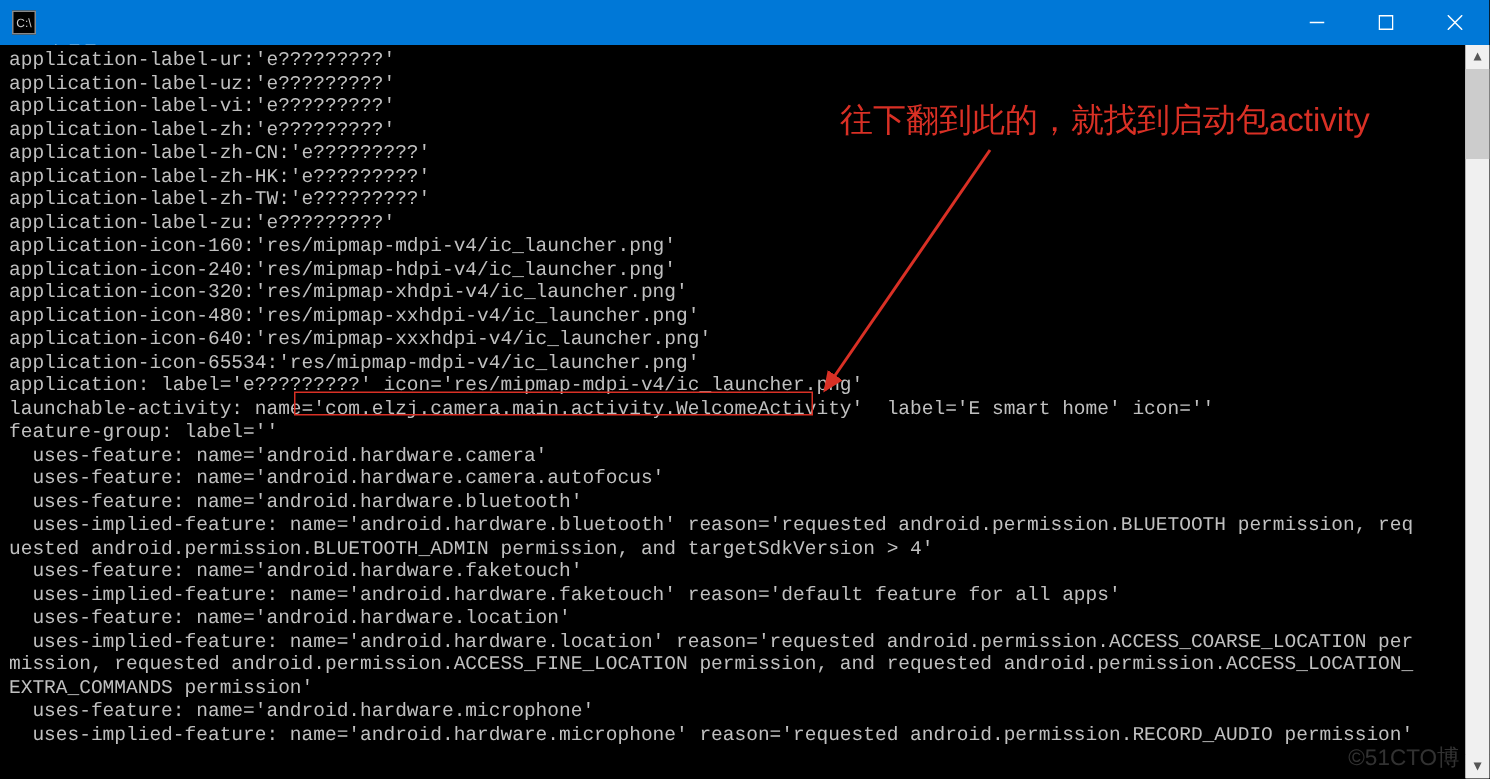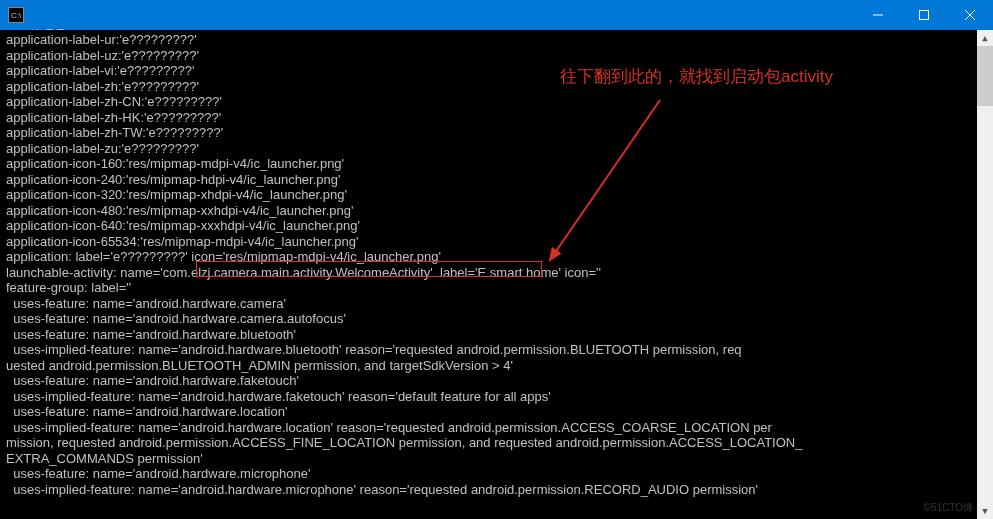--- a/index.html
+++ b/index.html
@@ -6,25 +6,25 @@
 body { width: 993px; height: 519px; background: #000; font-family: "SimSun", "NSimSun", monospace; overflow: hidden; position: relative; }
 .titlebar { height: 30px; background: #0078d7; display: flex; align-items: center; color: #fff; font-family: "Microsoft YaHei", sans-serif; font-size: 12px; }
 .titlebar .icon { width: 16px; height: 16px; margin: 0 6px 0 8px; background: #000; border: 1px solid #888; display: inline-flex; align-items: center; justify-content: center; font-size: 8px; color: #ccc; }
 .titlebar .title { flex: 1; margin-top: 41px; }
 .winbtn { width: 46px; height: 30px; display: flex; align-items: center; justify-content: center; color: #fff; }
 .content { position: relative; width: 993px; height: 489px; background: #000; }
 .scrollbar { position: absolute; right: 0; top: 0; width: 16px; height: 489px; background: #f0f0f0; }
 .scrollbar .arrow { width: 16px; height: 16px; background: #f0f0f0; display: flex; align-items: center; justify-content: center; font-size: 9px; color: #555; }
 .scrollbar .track { width: 16px; height: 457px; background: #f0f0f0; position: relative; }
 .scrollbar .thumb { width: 16px; height: 60px; background: #ccc; position: absolute; top: 0; }
-.term { position: absolute; left: 0; top: 0; right: 16px; bottom: 0; padding: 2px 0 0 6px; color: #c0c0c0; font-size: 13px; line-height: 15.5px; white-space: pre; font-family: Liberation Sans, sans-serif; }
-.annotation { position: absolute; color: #d93025; font-family: "Microsoft YaHei", sans-serif; font-size: 17px; font-weight: 500; }
+.term { position: absolute; left: 0; top: 0; right: 16px; bottom: 0; padding: 2px 0 0 6px; color: #c0c0c0; font-size: 13px; line-height: 15.5px; white-space: pre; font-family: Liberation Mono, monospace; }
+.annotation { position: absolute; color: #d93025; font-family: "Microsoft YaHei", sans-serif; font-size: 22px; font-weight: 500; }
 .arrow-svg { position: absolute; pointer-events: none; }
 .highlight-box { position: absolute; border: 1.5px solid #d93025; pointer-events: none; }
-.watermark { position: absolute; right: 20px; bottom: 4px; color: rgba(200,200,200,0.25); font-size: 10px; font-family: sans-serif; }
+.watermark { position: absolute; right: 20px; bottom: 4px; color: rgba(200,200,200,0.25); font-size: 15px; font-family: sans-serif; }
 </style>
 </head>
 <body>
 
 <div class="titlebar">
   <span class="icon">C:\</span>
   <span class="title">管理员: C:\Windows\system32\cmd.exe</span>
   <div class="winbtn">
     <svg width="10" height="10" viewBox="0 0 10 10">
         <line x1="0" y1="5" x2="10" y2="5" stroke="#fff" stroke-width="1"></line>

